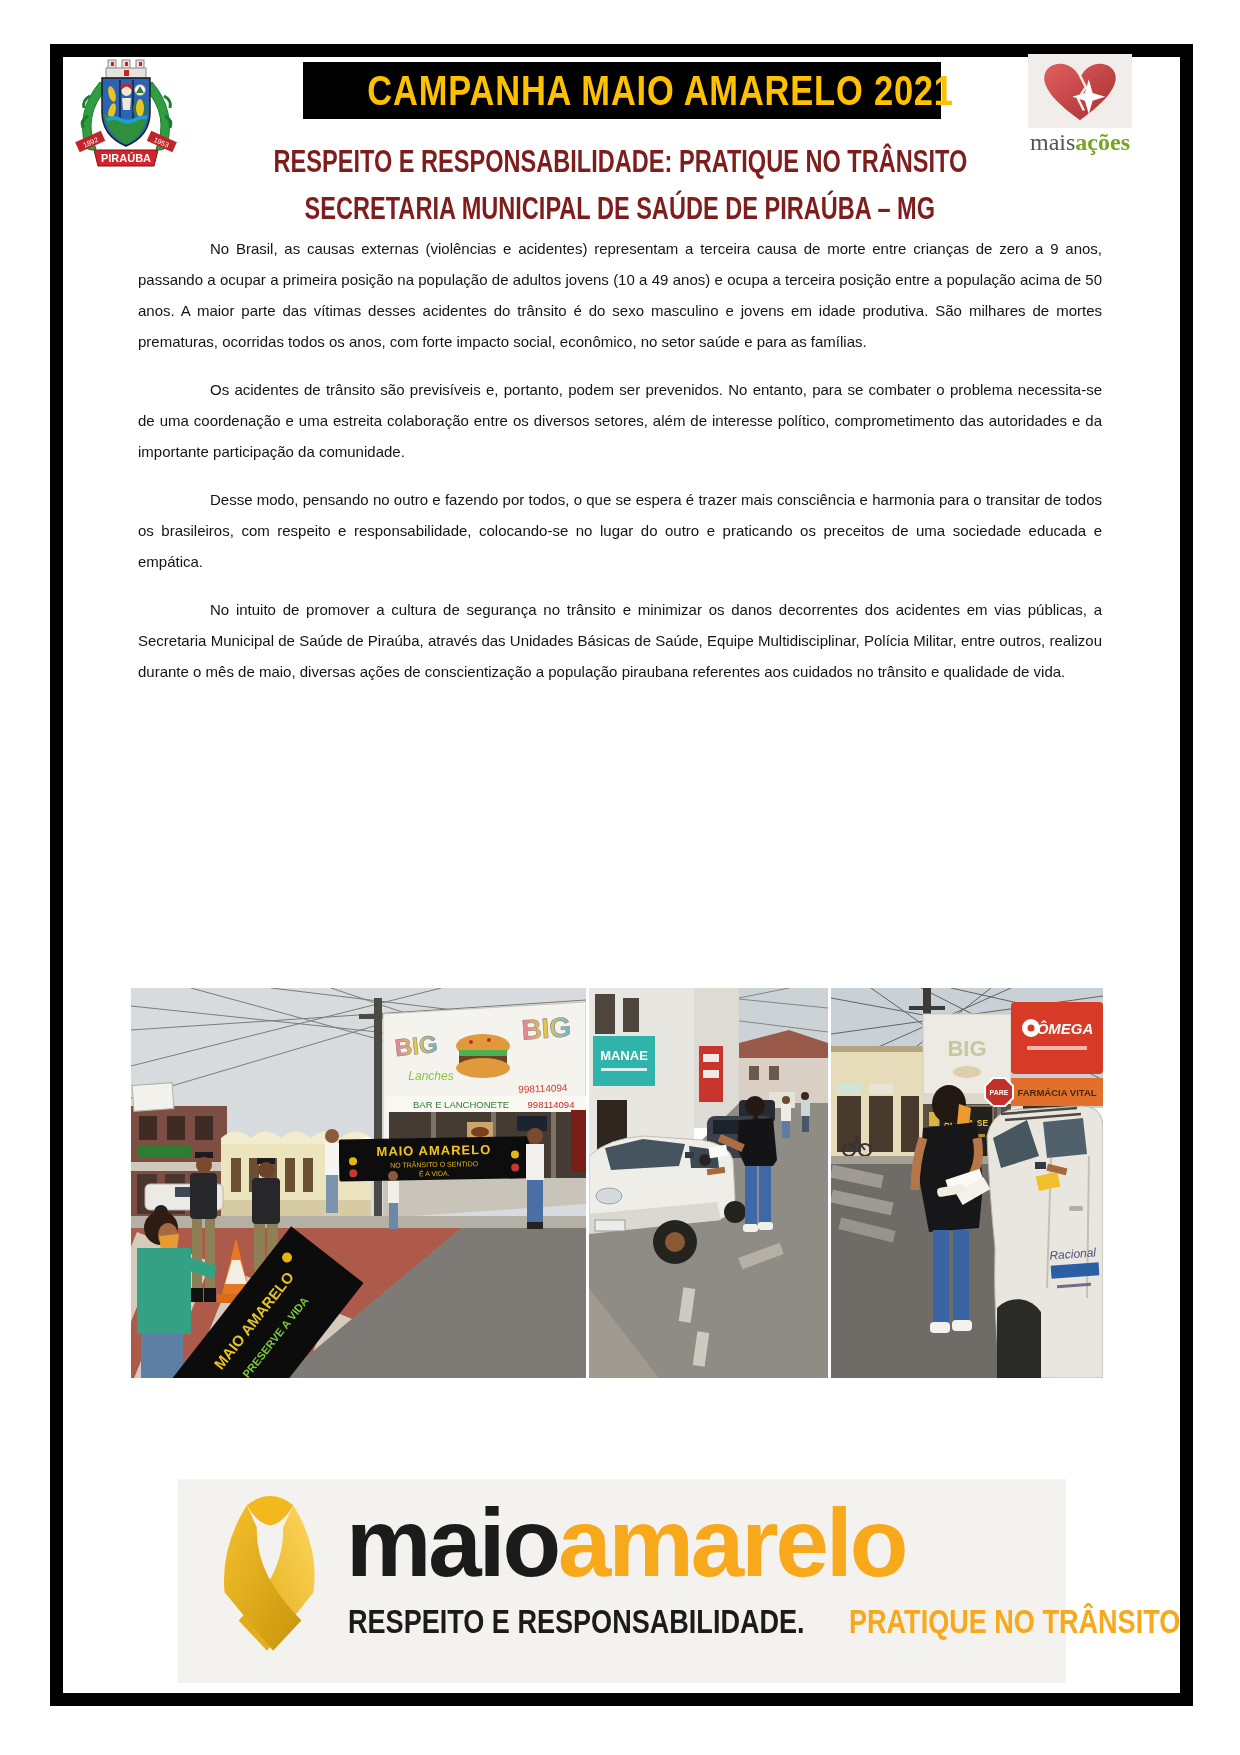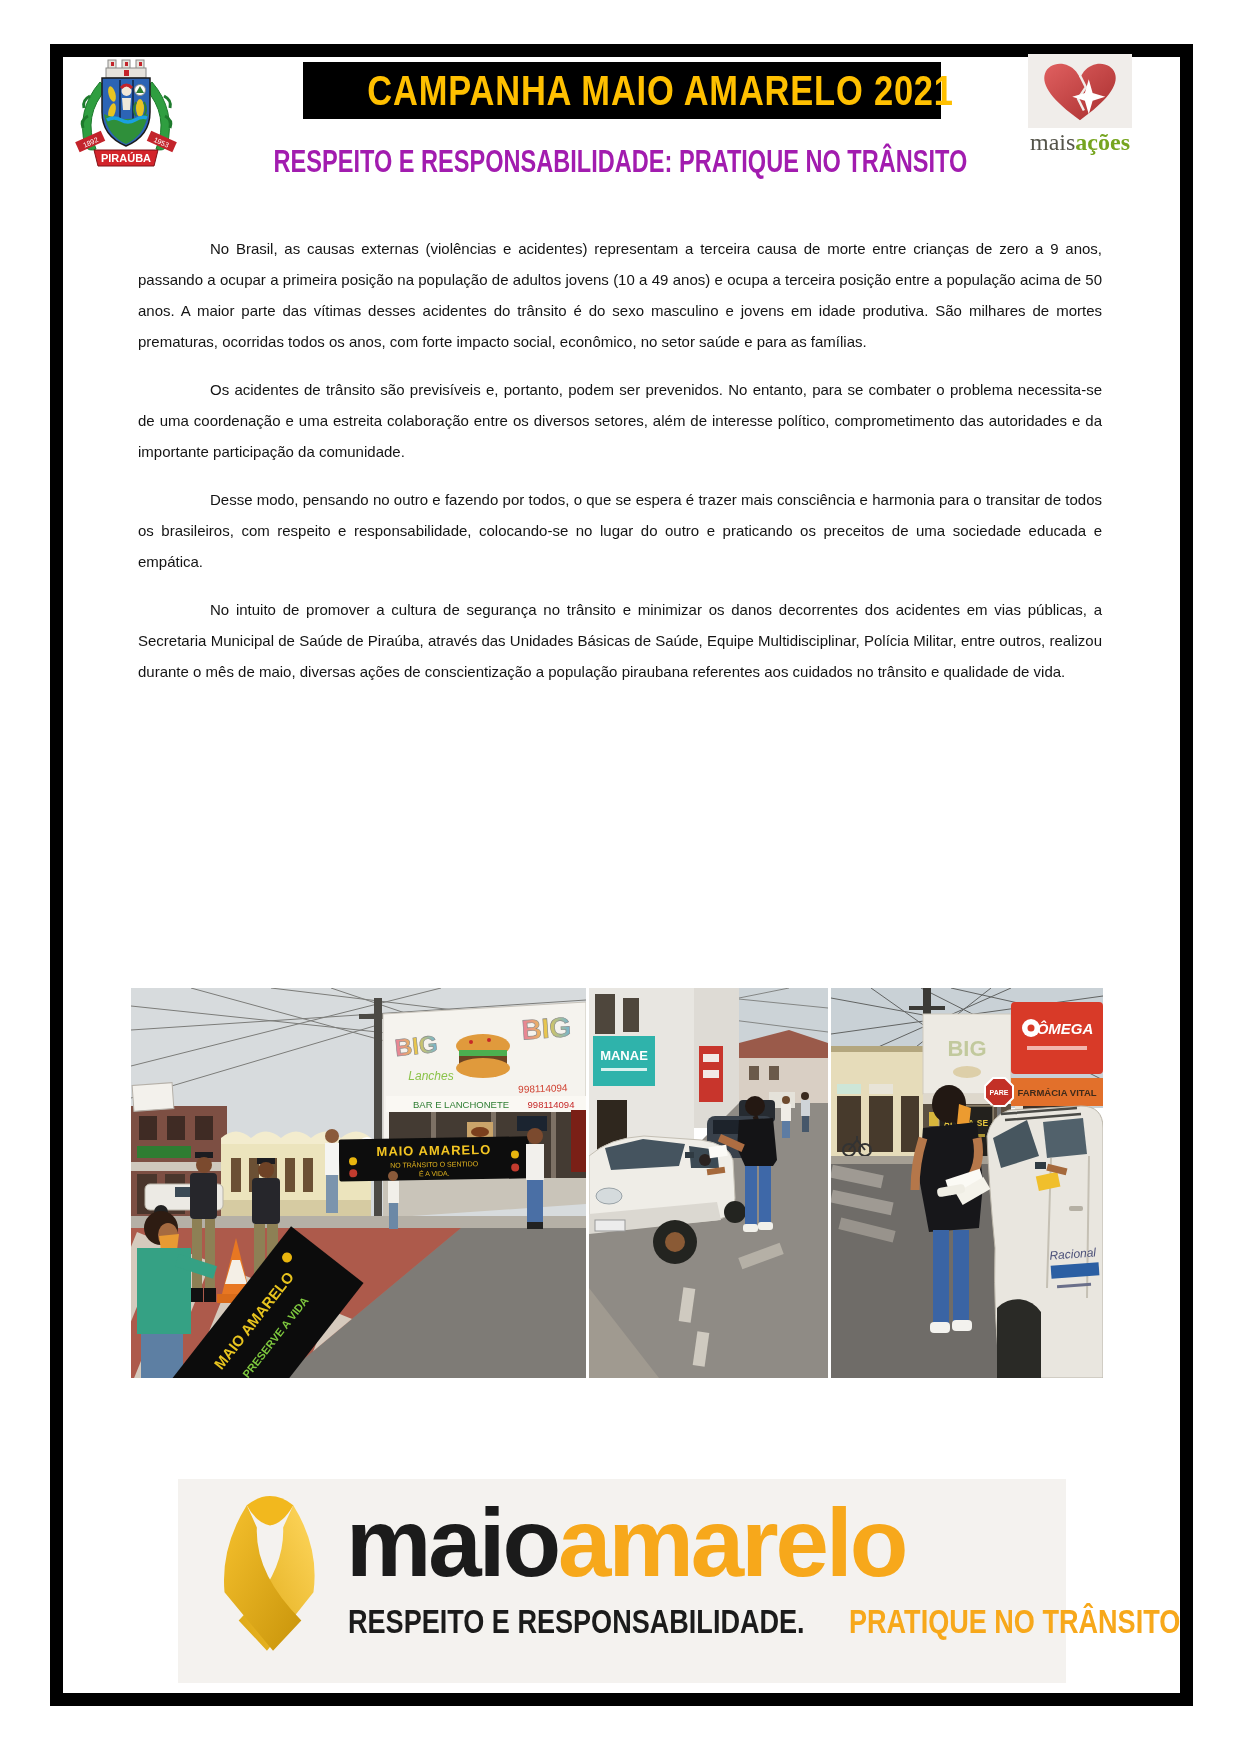--- a/index.html
+++ b/index.html
@@ -12,21 +12,21 @@
   .title-banner{position:absolute;left:303px;top:62px;width:638px;height:57px;
         background:#000;display:flex;align-items:center;}
   .title-banner span{color:#FFC000;font-weight:bold;font-size:42px;white-space:nowrap;
         display:inline-block;transform:scaleX(.82);letter-spacing:1px;}
   .mais-logo{position:absolute;left:1020px;top:54px;width:120px;text-align:center;}
   .mais-logo .heartbox{background:#f0edea;width:104px;height:74px;margin:0 auto;
         display:flex;align-items:center;justify-content:center;}
   .mais-logo .brand{font-size:24px;line-height:24px;margin-top:2px;white-space:nowrap;}
   .mais-logo .brand .m{font-family:"Liberation Serif",serif;color:#54544a;}
   .mais-logo .brand .s{font-family:"Liberation Serif",serif;font-weight:bold;color:#76A51F;}
-  .subtitle{position:absolute;left:138px;width:964px;text-align:center;color:#a21caf;
+  .subtitle{position:absolute;left:138px;width:964px;text-align:center;color:#7f1d1d;
         font-weight:bold;}
   .subtitle span{display:inline-block;transform:scaleX(.76);white-space:nowrap;font-size:31px;}
   .sub1{top:144px;} .sub2{top:191px;}
   
   .content{position:absolute;left:138px;top:233px;width:964px;color:#141414;
         font-size:15px;line-height:31px;text-align:justify;}
   .content p{margin:0 0 17px 0;text-indent:72px;}
   
   .photos{position:absolute;left:131px;top:988px;display:flex;gap:3px;}
   .photos svg{display:block;}
@@ -112,20 +112,23 @@
       </svg>
     </div>
     <div class="brand">
       <span class="m">mais</span><span class="s">ações</span>
     </div>
   </div>
 
   <div class="subtitle sub1">
     <span>RESPEITO E RESPONSABILIDADE: PRATIQUE NO TRÂNSITO</span>
   </div>
+  <div class="subtitle sub2">
+    <span>SECRETARIA MUNICIPAL DE SAÚDE DE PIRAÚBA – MG</span>
+  </div>
 
   <div class="content">
     <p>No Brasil, as causas externas (violências e acidentes) representam a terceira causa de morte entre crianças de zero a 9 anos, passando a ocupar a primeira posição na população de adultos jovens (10 a 49 anos) e ocupa a terceira posição entre a população acima de 50 anos. A maior parte das vítimas desses acidentes do trânsito é do sexo masculino e jovens em idade produtiva. São milhares de mortes prematuras, ocorridas todos os anos, com forte impacto social, econômico, no setor saúde e para as famílias.</p>
     <p>Os acidentes de trânsito são previsíveis e, portanto, podem ser prevenidos. No entanto, para se combater o problema necessita-se de uma coordenação e uma estreita colaboração entre os diversos setores, além de interesse político, comprometimento das autoridades e da importante participação da comunidade.</p>
     <p>Desse modo, pensando no outro e fazendo por todos, o que se espera é trazer mais consciência e harmonia para o transitar de todos os brasileiros, com respeito e responsabilidade, colocando-se no lugar do outro e praticando os preceitos de uma sociedade educada e empática.</p>
     <p>No intuito de promover a cultura de segurança no trânsito e minimizar os danos decorrentes dos acidentes em vias públicas, a Secretaria Municipal de Saúde de Piraúba, através das Unidades Básicas de Saúde, Equipe Multidisciplinar, Polícia Militar, entre outros, realizou durante o mês de maio, diversas ações de conscientização a população piraubana referentes aos cuidados no trânsito e qualidade de vida.</p>
   </div>
 
   <div class="photos">
 

